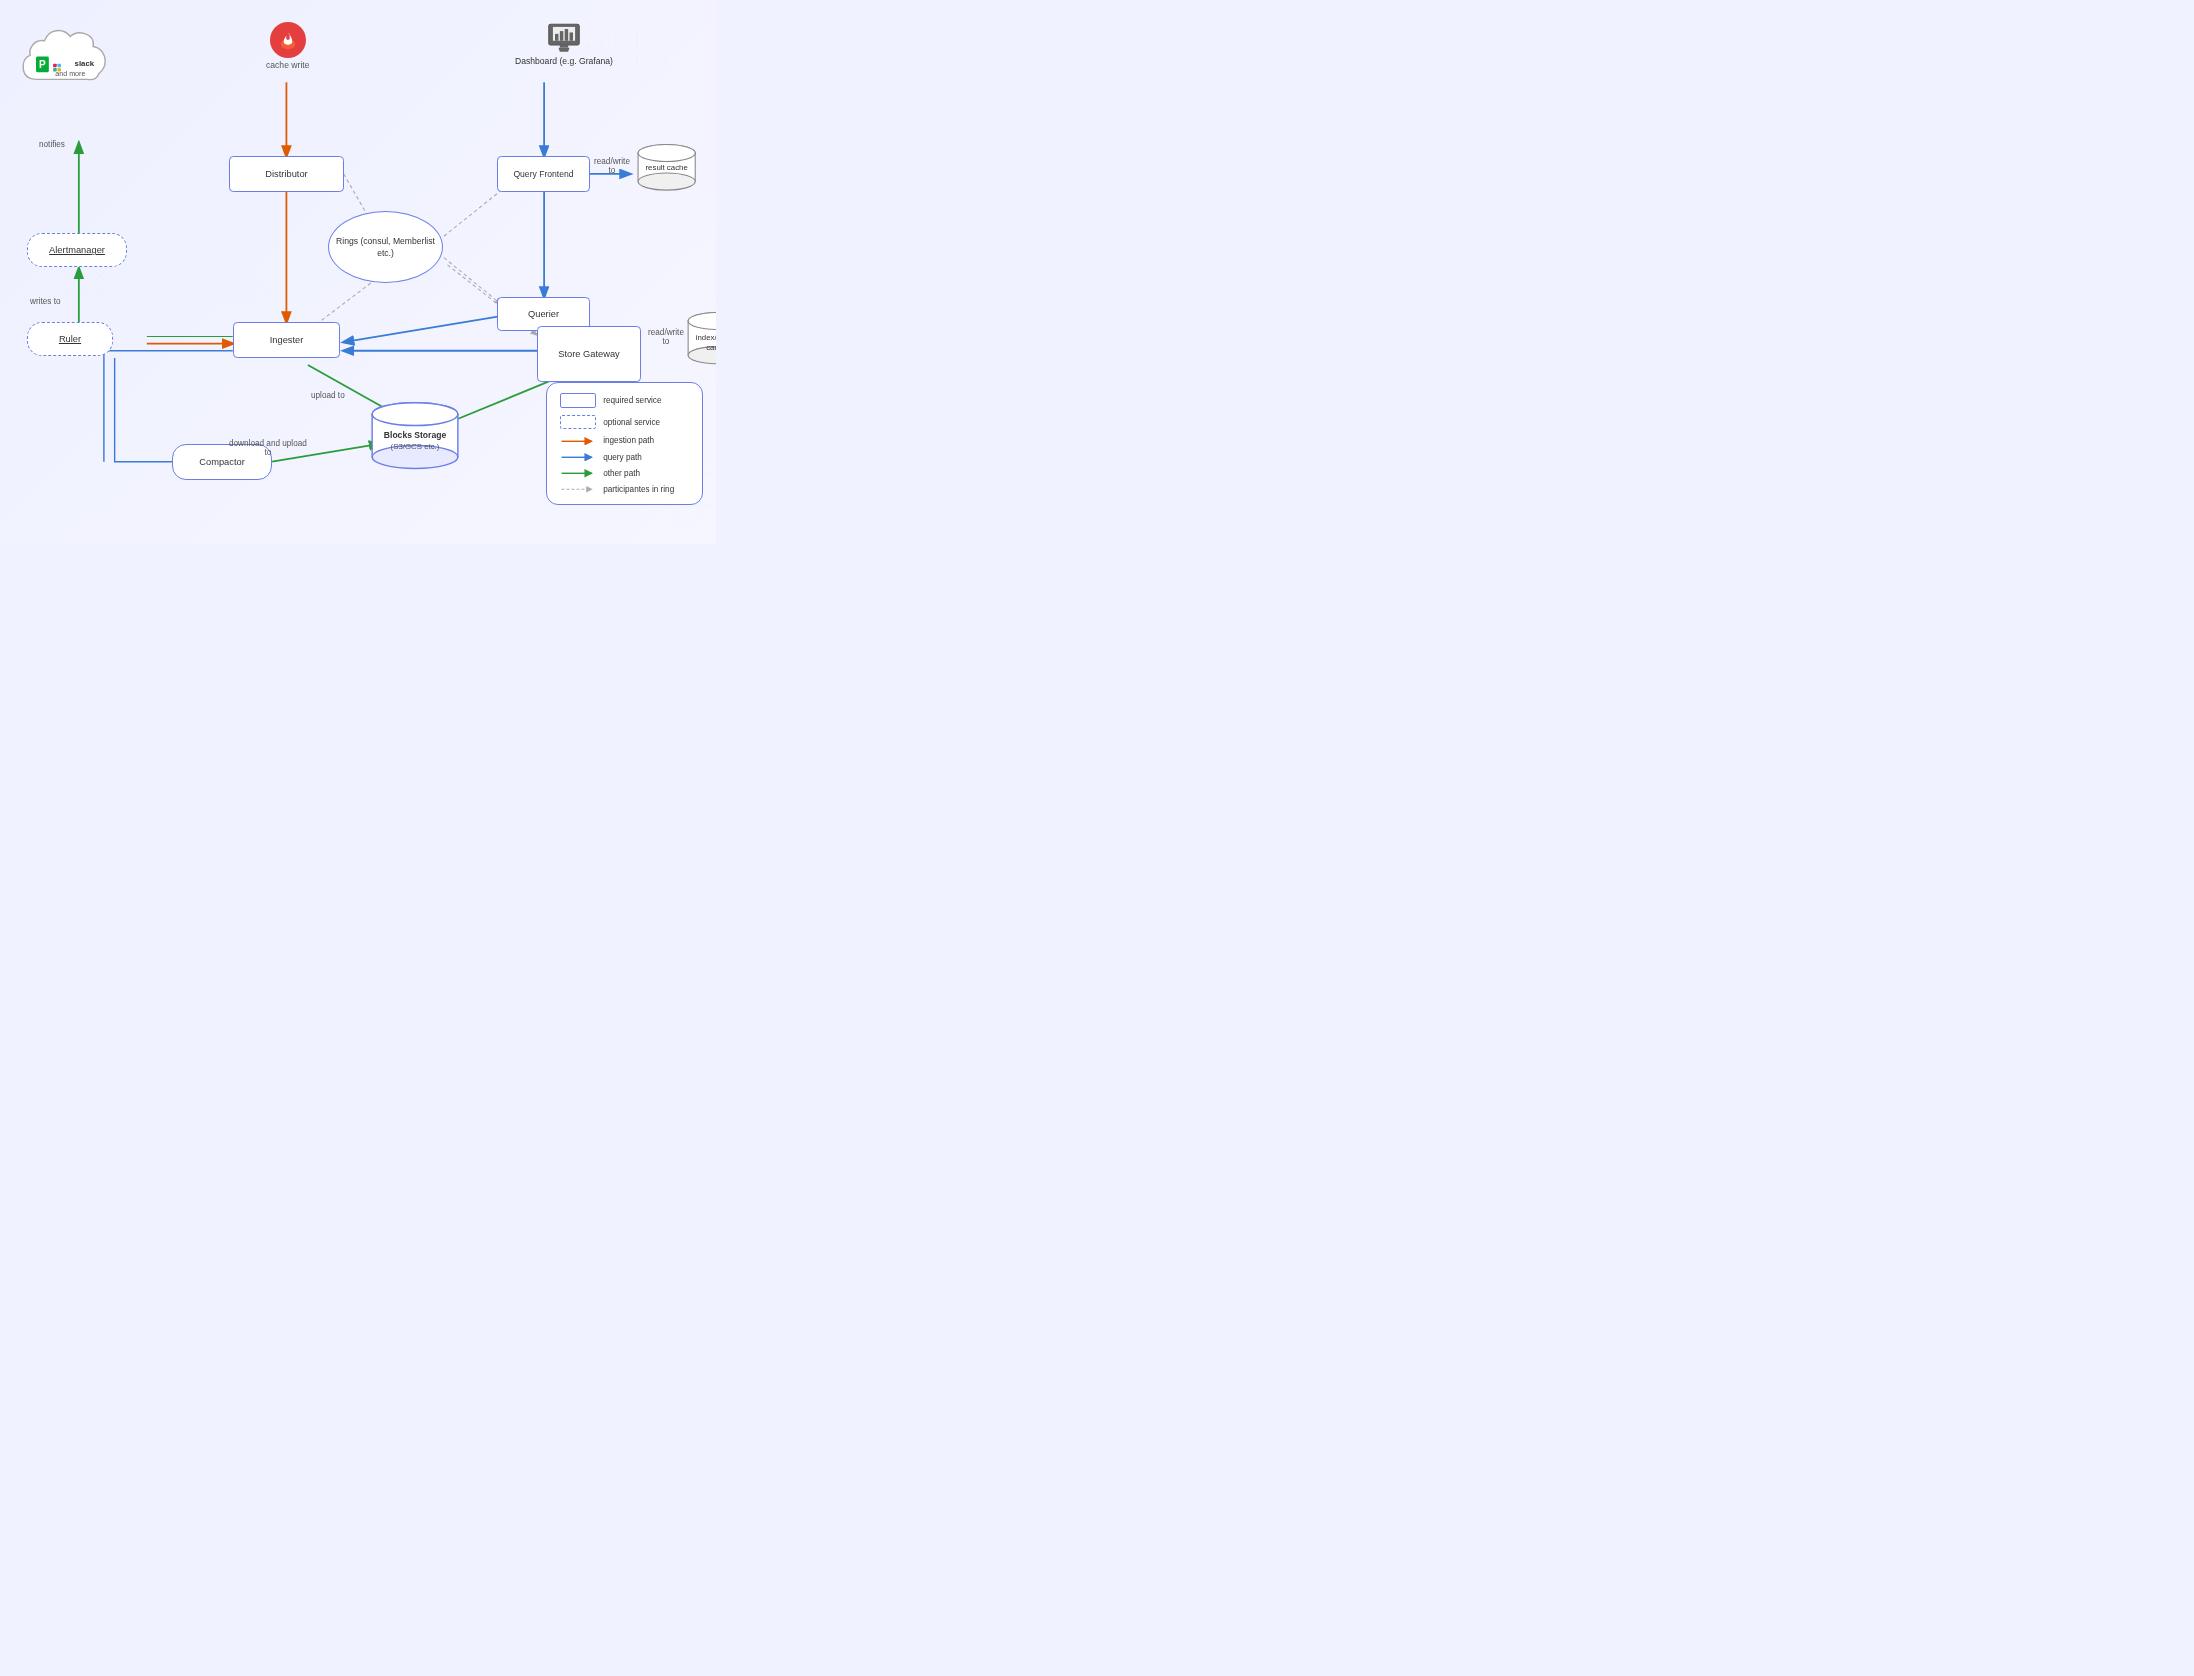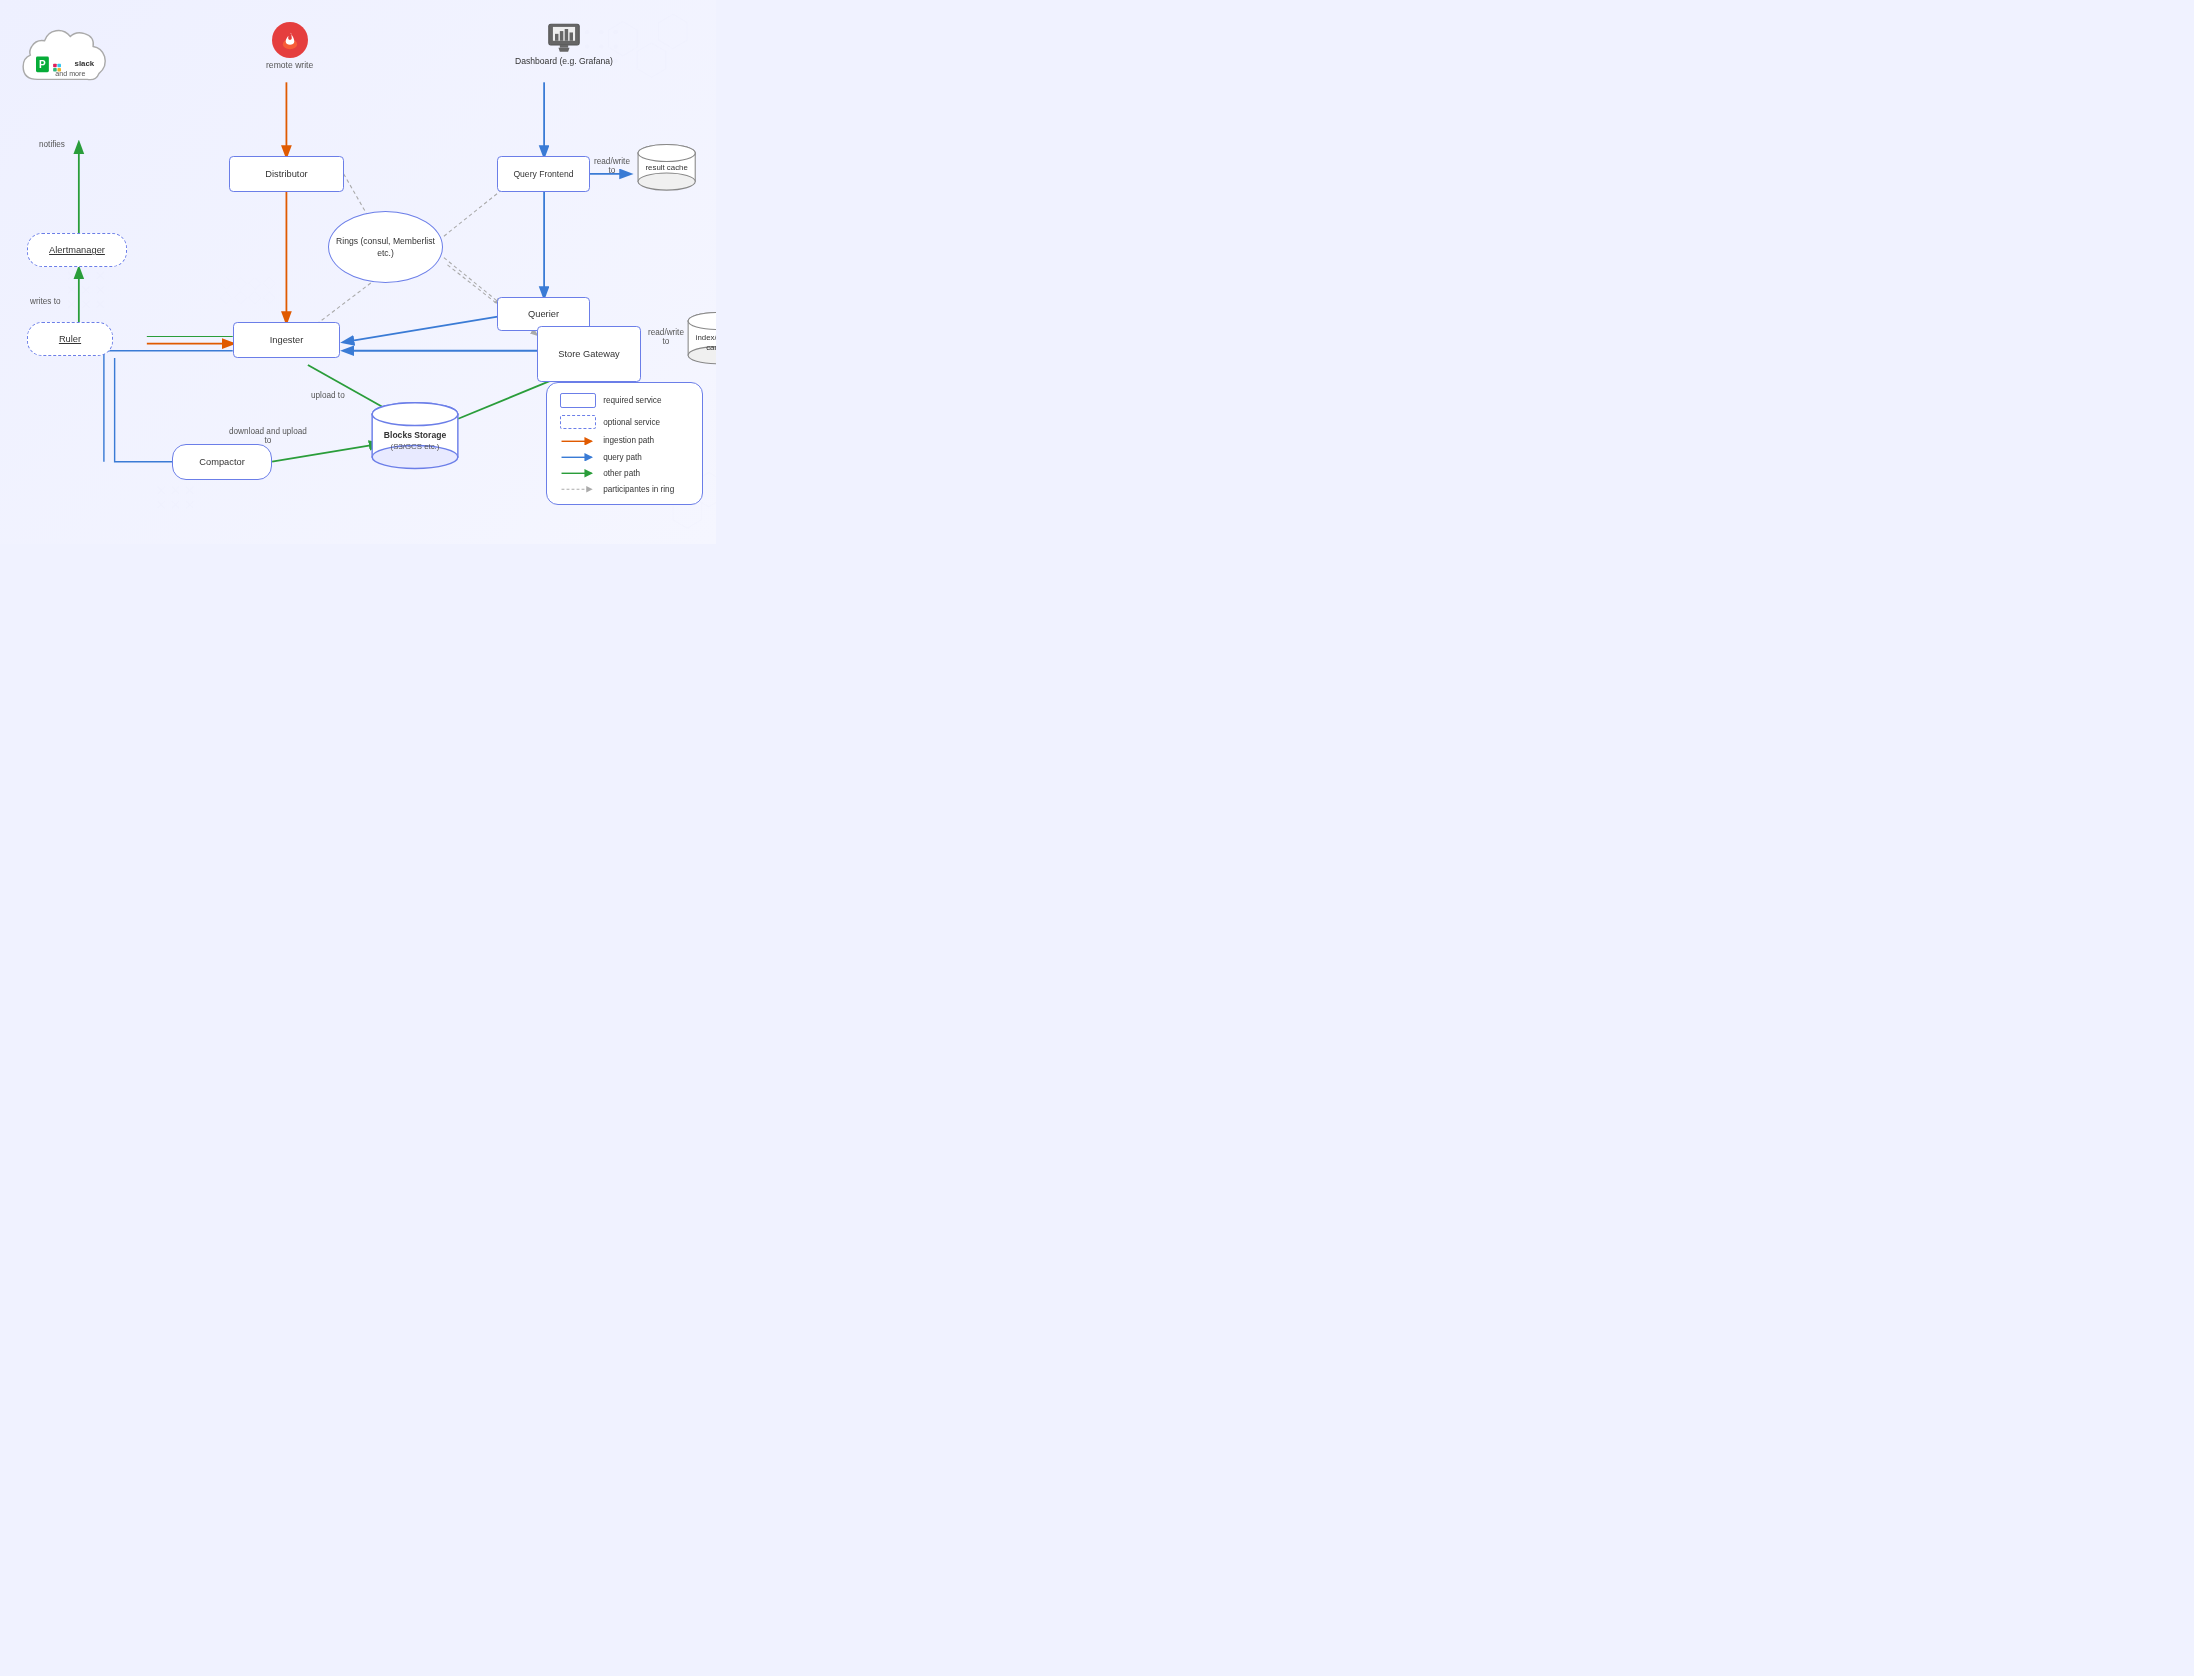--- a/index.html
+++ b/index.html
@@ -346,21 +346,21 @@
     <span>Ruler</span>
   </div>
 
   <div class="icon-remote-write" style="left:266px;top:21.5px;">
     <div class="fire-icon">
       <svg width="20" height="20" viewBox="0 0 28 28">
         <ellipse cx="14" cy="20" rx="10" ry="7" fill="#ff6b35" opacity="0.7"></ellipse>
         <path d="M14,4 C14,4 20,10 20,16 C20,22 8,22 8,16 C8,12 12,8 12,8 C12,8 10,14 14,14 C18,14 16,8 16,8 C16,8 18,6 14,4Z" fill="white"></path>
       </svg>
     </div>
-    <span style="font-size:8.6px;color:#555;">remote write</span>
+    <span style="font-size:8.6px;color:#555;">cache write</span>
   </div>
 
   <div class="node node-solid" style="left:229px;top:156px;width:115px;height:36px;">
     <span>Distributor</span>
   </div>
 
   <div class="node node-ellipse" style="left:328px;top:211px;width:115px;height:72px;font-size:8.6px;">
     <span style="line-height:1.4;">Rings (consul,
 Memberlist etc.)</span>
   </div>
@@ -440,21 +440,21 @@
       <ellipse cx="70" cy="18" rx="60" ry="16" fill="white" stroke="#6b7ee8" stroke-width="2"></ellipse>
       <text x="70" y="52" font-size="12" fill="#333" text-anchor="middle" font-weight="600">Blocks Storage</text>
       <text x="70" y="67" font-size="11" fill="#555" text-anchor="middle">(S3/GCS etc.)</text>
     </svg>
   </div>
 
   <div class="node node-solid" style="left:172px;top:444px;width:100px;height:36px;border-radius:14px;">
     <span>Compactor</span>
   </div>
 
-  <div class="label-text" style="left:229px;top:427px;">
+  <div class="label-text" style="left:229px;top:439px;">
     <span>download and upload<br>to</span>
   </div>
 
   <div class="legend" style="right:13px;bottom:39px;width:157px;">
     <div class="legend-item">
       <div class="legend-box-solid"></div>
       <span>required service</span>
     </div>
     <div class="legend-item">
       <div class="legend-box-dashed"></div>

